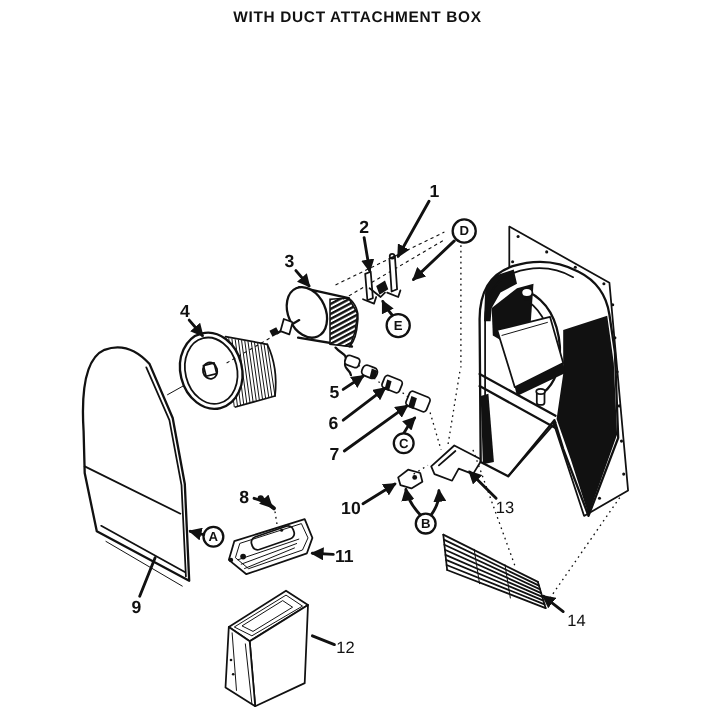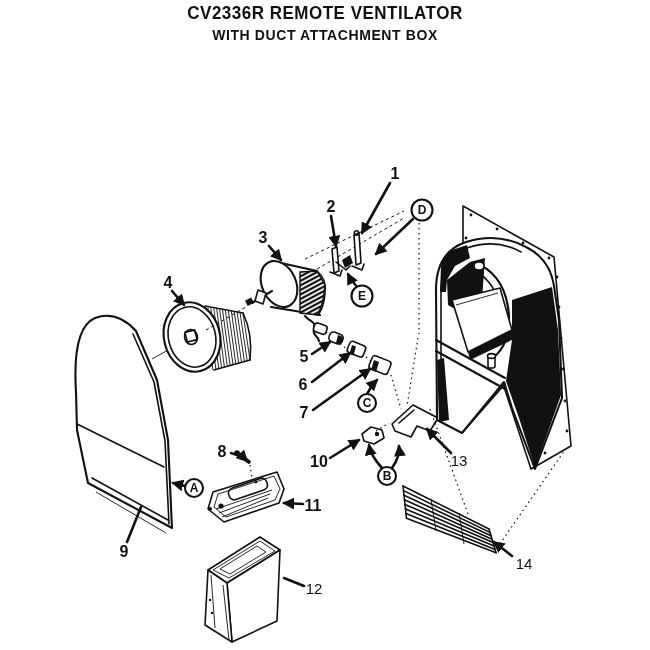--- a/index.html
+++ b/index.html
@@ -24,21 +24,20 @@
   .num{font-family:"Liberation Sans",sans-serif;font-size:16px;font-weight:700;fill:#111;text-anchor:middle;}
   .num-light{font-family:"Liberation Sans",sans-serif;font-size:15px;font-weight:400;fill:#111;text-anchor:middle;}
   .letter{font-family:"Liberation Sans",sans-serif;font-size:12px;font-weight:700;fill:#111;text-anchor:middle;}
 </style>
 </head>
 <body>
 
 <div class="stage">
 
   <div class="title-block">
-    <div class="title-line1">CV2336R REMOTE VENTILATOR</div>
     <div class="title-line2">WITH DUCT ATTACHMENT BOX</div>
   </div>
 
   <svg class="diagram" viewBox="0 0 650 650">
     <defs>
       <marker id="arrow" viewBox="0 0 10 10" refX="8.5" refY="5" markerWidth="4.6" markerHeight="4.6" orient="auto">
         <path d="M0,0 L10,5 L0,10 z" fill="#111"></path>
       </marker>
       <pattern id="hatch" patternUnits="userSpaceOnUse" width="4" height="4" patternTransform="rotate(62)">
         <rect width="4" height="4" fill="#fff"></rect>

